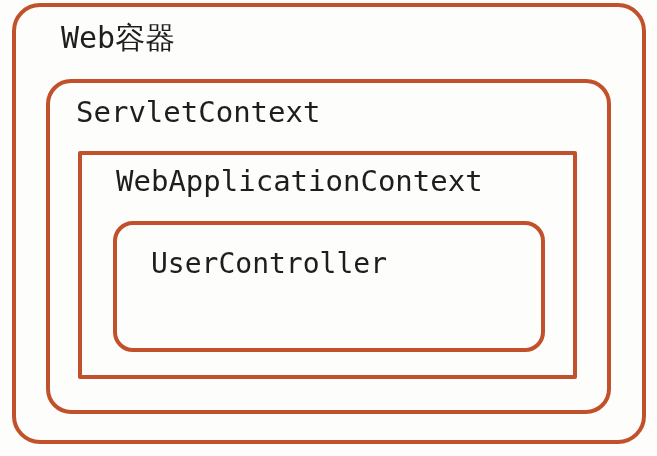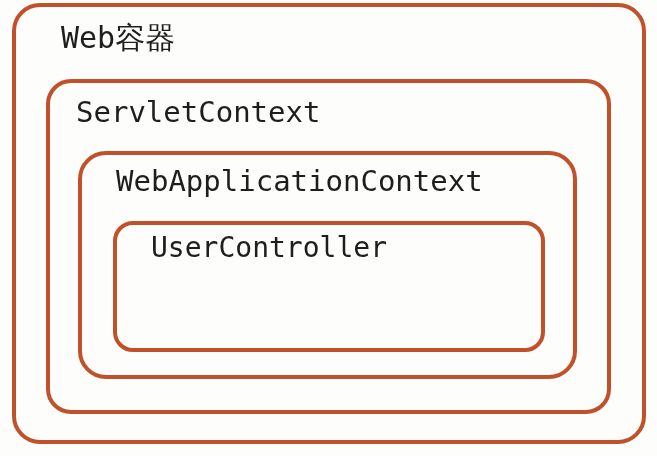--- a/index.html
+++ b/index.html
@@ -45,32 +45,32 @@
   #box-servlet-context{
     left:30px; top:72px; width:565px; height:335px;
     border-radius:25px;
   }
   #label-servlet-context{
     left:26px; top:14px; font-size:29px;
   }
   
   #box-web-application-context{
     left:28px; top:68px; width:499px; height:228px;
-    border-radius:28px;
+    border-radius:2px;
   }
   #label-web-application-context{
     left:34px; top:11px; font-size:29px;
   }
   
   #box-user-controller{
     left:31px; top:66px; width:432px; height:131px;
     border-radius:20px;
   }
   #label-user-controller{
-    left:34px; top:8px; font-size:28px;
+    left:34px; top:24px; font-size:28px;
   }
   #label-user-controller-mapping{
     left:32px; top:64px; font-size:28px;
   }
 </style>
 </head>
 <body>
 
 <div class="canvas">
 

